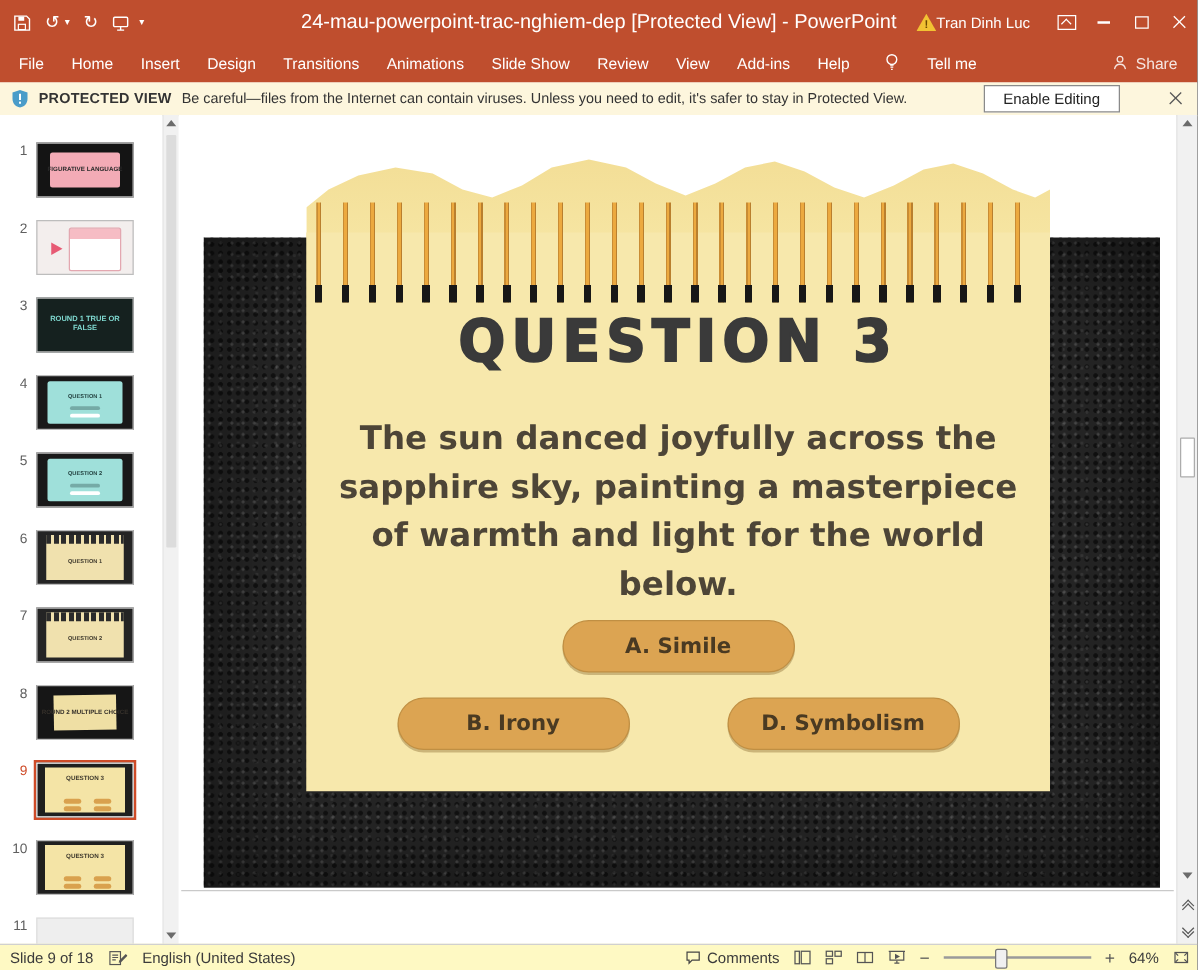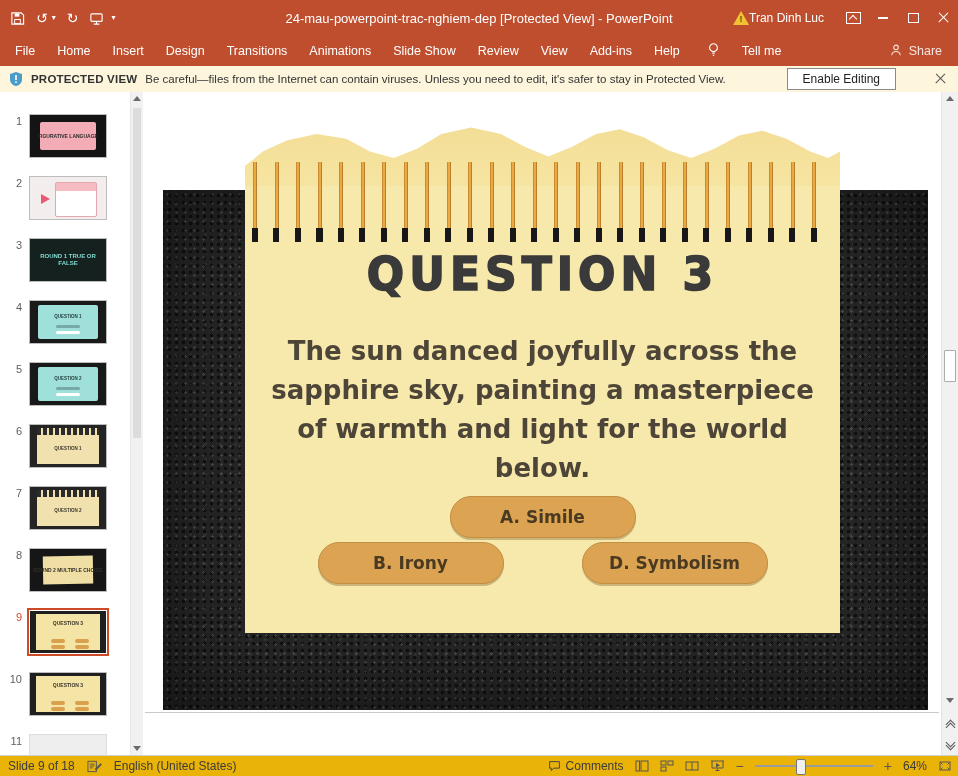--- a/index.html
+++ b/index.html
@@ -6,21 +6,21 @@
   .app{position:relative;width:958px;height:776px;overflow:hidden;background:#fff;
        font-family:"Liberation Sans",sans-serif;-webkit-font-smoothing:antialiased;}
 
   
   .titlebar{position:absolute;left:0;top:0;right:0;height:36px;background:var(--titlebar_bg,#BF4E2E);
             display:flex;align-items:center;color:#fff;}
   .qat{display:flex;align-items:center;gap:11px;margin-left:10px;}
   .qat .ic{display:inline-flex;align-items:center;justify-content:center;color:#fff;font-size:14px;line-height:1;}
   .qat .glyph{font-family:"DejaVu Sans",sans-serif;font-size:14px;}
   .qat .mini-caret{font-size:8px;margin-left:-7px;}
-  .win-title{position:absolute;left:50%;transform:translateX(-50%);font-size:13px;white-space:nowrap;}
+  .win-title{position:absolute;left:50%;transform:translateX(-50%);font-size:16px;white-space:nowrap;}
   .tb-right{margin-left:auto;display:flex;align-items:center;height:36px;}
   .user-chip{display:flex;align-items:center;gap:0;font-size:12px;margin-right:14px;}
   .warn{position:relative;width:16px;height:14px;background:#F2C233;
         clip-path:polygon(50% 0,100% 100%,0 100%);}
   .warn::after{content:"!";position:absolute;left:0;right:0;bottom:-1px;text-align:center;
                font-size:9px;font-weight:bold;color:#6e4a00;line-height:14px;}
   .winbtn{width:30px;height:36px;display:flex;align-items:center;justify-content:center;color:#fff;}
   .rdo-box{width:13px;height:10px;border:1.2px solid #fff;display:flex;align-items:center;justify-content:center;}
   .chev-up-s{width:5px;height:5px;border-top:1.4px solid #fff;border-right:1.4px solid #fff;transform:rotate(-45deg);margin-top:2px;}
   .min-bar{width:10px;height:1.5px;background:#fff;}
@@ -130,28 +130,28 @@
       background:repeating-linear-gradient(90deg,#171717 0 6px,transparent 6px 21.5px);}
 
   .slide-title{position:absolute;left:0;right:0;top:138px;text-align:center;
       font-family:"DejaVu Sans",sans-serif;font-weight:bold;font-size:44px;line-height:52px;
       letter-spacing:5px;color:var(--title_text,#3A3A3A);-webkit-text-stroke:1.6px var(--title_text,#3A3A3A);
       transform:scaleY(1.05);}
   .slide-body{position:absolute;left:calc(50% - 282px);width:564px;top:222px;text-align:center;
       font-family:"DejaVu Sans",sans-serif;font-weight:bold;font-size:26px;line-height:39px;
       color:var(--body_text,#4D4537);}
   .ans-row{position:absolute;left:0;right:0;display:flex;justify-content:center;gap:78px;}
-  .ans-row.r1{top:386px;} .ans-row.r2{top:432px;}
+  .ans-row.r1{top:386px;} .ans-row.r2{top:448px;}
   .answer{width:186px;height:42px;border-radius:21px;background:var(--answer_bg,#DCA452);
       border:1px solid #C08F43;box-shadow:0 2px 0 rgba(120,85,30,.35);
       font-family:"DejaVu Sans",sans-serif;font-weight:bold;font-size:17px;color:var(--answer_text,#4A3A22);
       display:flex;align-items:center;justify-content:center;white-space:nowrap;padding:0 6px;box-sizing:border-box;}
 
   
-  .statusbar{position:absolute;left:0;right:0;bottom:0;height:21px;background:#eab308;border-top:1px solid #D0D0D0;
+  .statusbar{position:absolute;left:0;right:0;bottom:0;height:21px;background:#fef9c3;border-top:1px solid #D0D0D0;
              display:flex;align-items:center;font-size:12px;color:#3b3b3b;box-sizing:border-box;}
   .sb-left{display:flex;align-items:center;gap:12px;margin-left:8px;}
   .sb-right{display:flex;align-items:center;gap:11px;margin-left:auto;margin-right:6px;}
   .zoom-track{position:relative;width:118px;height:2px;background:#9a9a9a;}
   .zoom-thumb{position:absolute;left:35%;top:-6px;width:8px;height:14px;background:#F0F0F0;border:1px solid #767676;border-radius:2px;}
   .vi{display:inline-flex;align-items:center;}
 </style>
 </head>
 <body>
 

